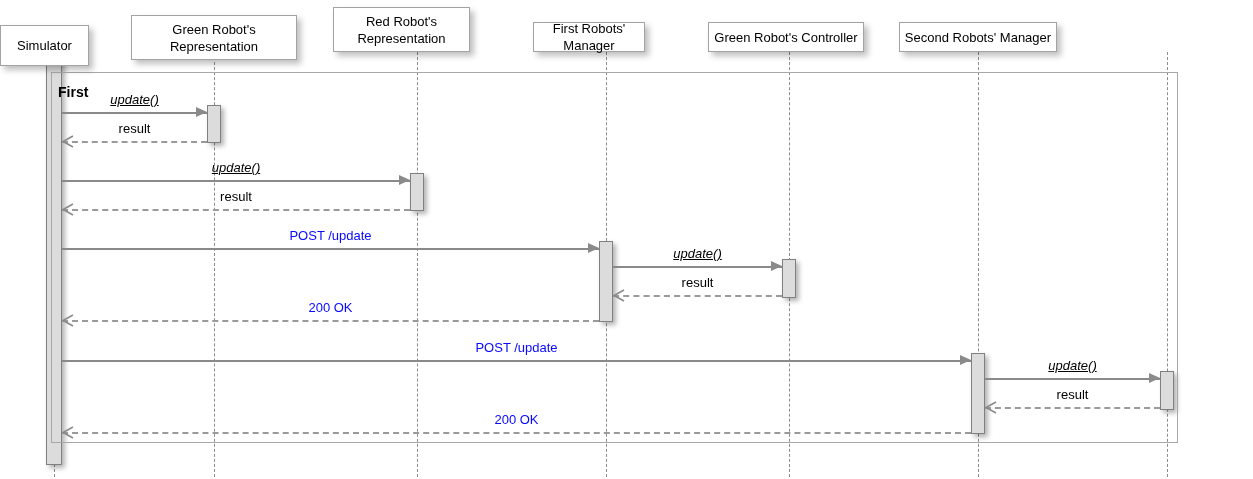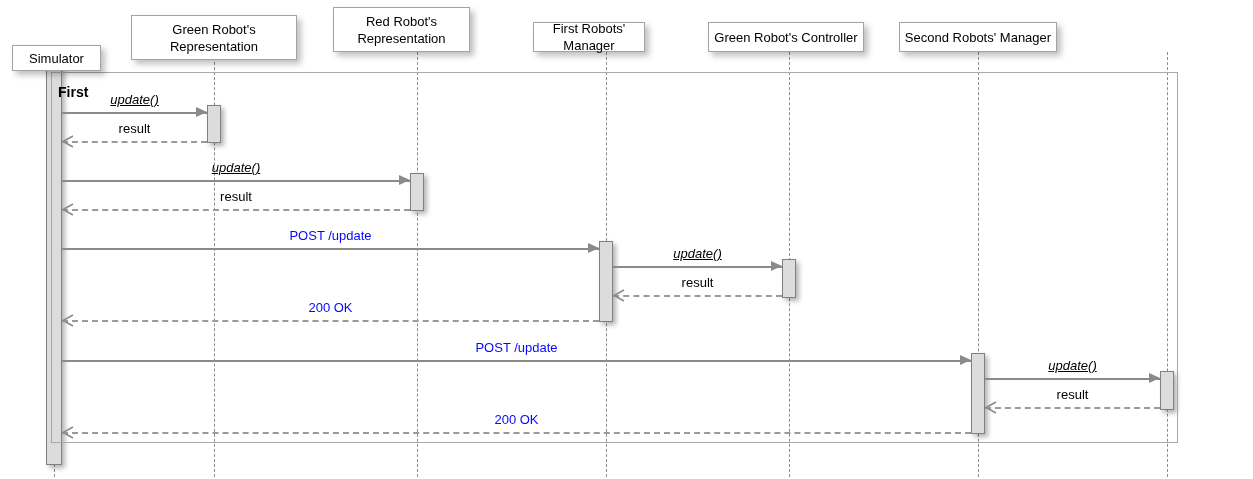--- a/index.html
+++ b/index.html
@@ -129,21 +129,21 @@
     <div class="msg-line return" style="left: 985px; top: 407px; width: 175px;"></div>
     <div class="msg-head-open" style="top: 401px; left: 984px;"><svg width="14" height="13" viewBox="0 0 14 13">
         <polyline points="12,1 2,6.5 12,12" fill="none" stroke="#8a8a8a" stroke-width="1.6"></polyline>
       </svg></div>
     <div class="msg-label" style="left: 1072.5px; top: 388px; color: rgb(0, 0, 0);">result</div>
     <div class="msg-line return" style="left: 62px; top: 432px; width: 909px;"></div>
     <div class="msg-head-open" style="top: 426px; left: 61px;"><svg width="14" height="13" viewBox="0 0 14 13">
         <polyline points="12,1 2,6.5 12,12" fill="none" stroke="#8a8a8a" stroke-width="1.6"></polyline>
       </svg></div>
     <div class="msg-label" style="left: 516.5px; top: 413px; color: rgb(8, 8, 255);">200 OK</div>
-    <div class="pbox" style="left: 12px; top: 25px; width: 89px; height: 26px; border-color: rgb(163, 163, 163); margin-top: 20px;">
+    <div class="pbox" style="left: 0; top: 25px; width: 89px; height: 41px; border-color: rgb(163, 163, 163);">
       <span>Simulator</span>
     </div>
     <div class="pbox" style="left: 131px; top: 7px; width: 166px; height: 45px; border-color: rgb(163, 163, 163); margin-top: 8px;">
       <span>Green Robot's
 Representation</span>
     </div>
     <div class="pbox" style="left: 333px; top: 7px; width: 137px; height: 45px; border-color: rgb(163, 163, 163);">
       <span>Red Robot's
 Representation</span>
     </div>

